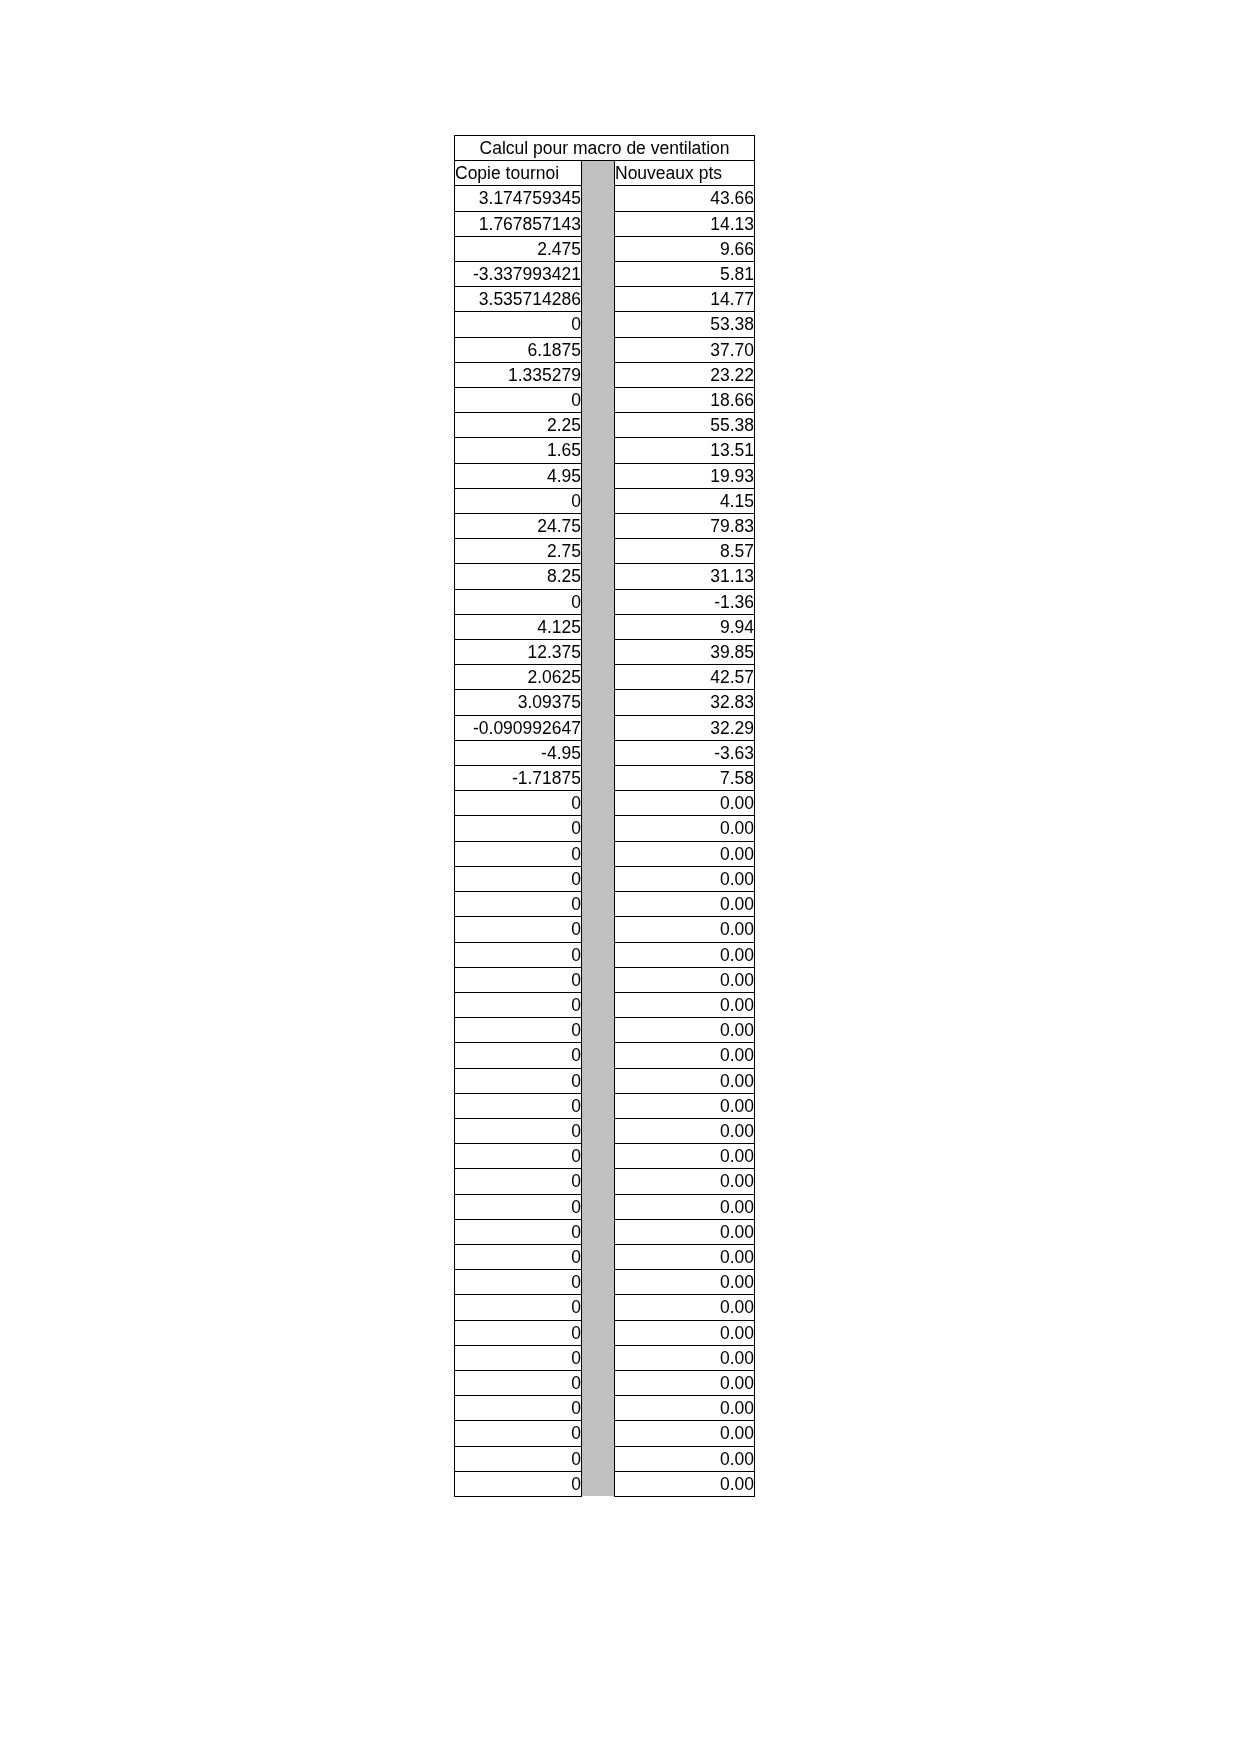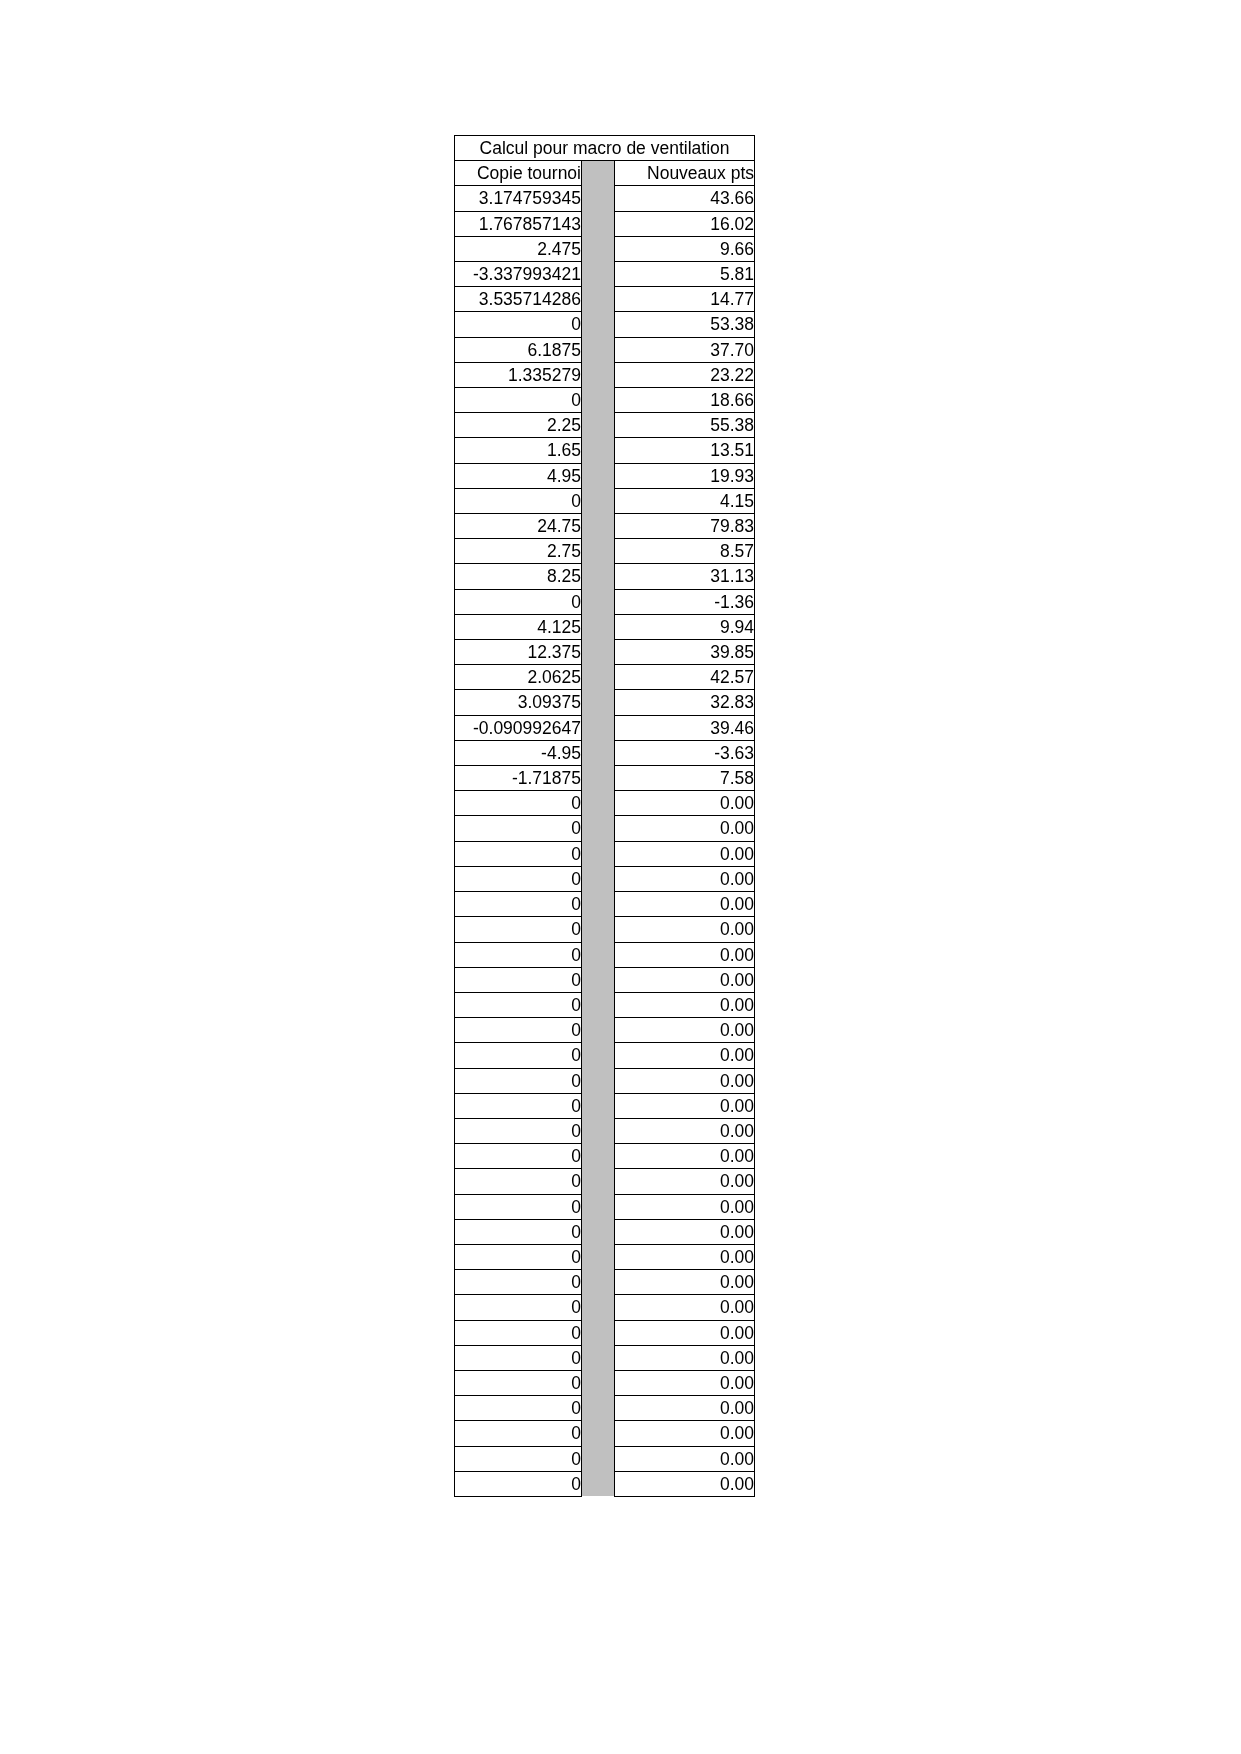--- a/index.html
+++ b/index.html
@@ -49,21 +49,21 @@
     text-align: center;
     height: 34px;
     line-height: 34px;
     font-size: 17.5px;
     white-space: nowrap;
   }
 
   
   td.hdr {
     border: 1px solid #000000;
-    text-align: right;
+    text-align: left;
     white-space: nowrap;
     height: 27px;
     line-height: 27px;
   }
 
   
   td.val {
     border: 1px solid #000000;
     text-align: right;
     padding-right: 3px;
@@ -97,21 +97,21 @@
       </tr>
 
     <tr>
           <td class="val">3.174759345</td>
           <td class="gap"></td>
           <td class="val">43.66</td>
         </tr>
         <tr>
           <td class="val">1.767857143</td>
           <td class="gap"></td>
-          <td class="val">16.02</td>
+          <td class="val">14.13</td>
         </tr>
         <tr>
           <td class="val">2.475</td>
           <td class="gap"></td>
           <td class="val">9.66</td>
         </tr>
         <tr>
           <td class="val">-3.337993421</td>
           <td class="gap"></td>
           <td class="val">5.81</td>
@@ -197,21 +197,21 @@
           <td class="val">42.57</td>
         </tr>
         <tr>
           <td class="val">3.09375</td>
           <td class="gap"></td>
           <td class="val">32.83</td>
         </tr>
         <tr>
           <td class="val">-0.090992647</td>
           <td class="gap"></td>
-          <td class="val">39.46</td>
+          <td class="val">32.29</td>
         </tr>
         <tr>
           <td class="val">-4.95</td>
           <td class="gap"></td>
           <td class="val">-3.63</td>
         </tr>
         <tr>
           <td class="val">-1.71875</td>
           <td class="gap"></td>
           <td class="val">7.58</td>

